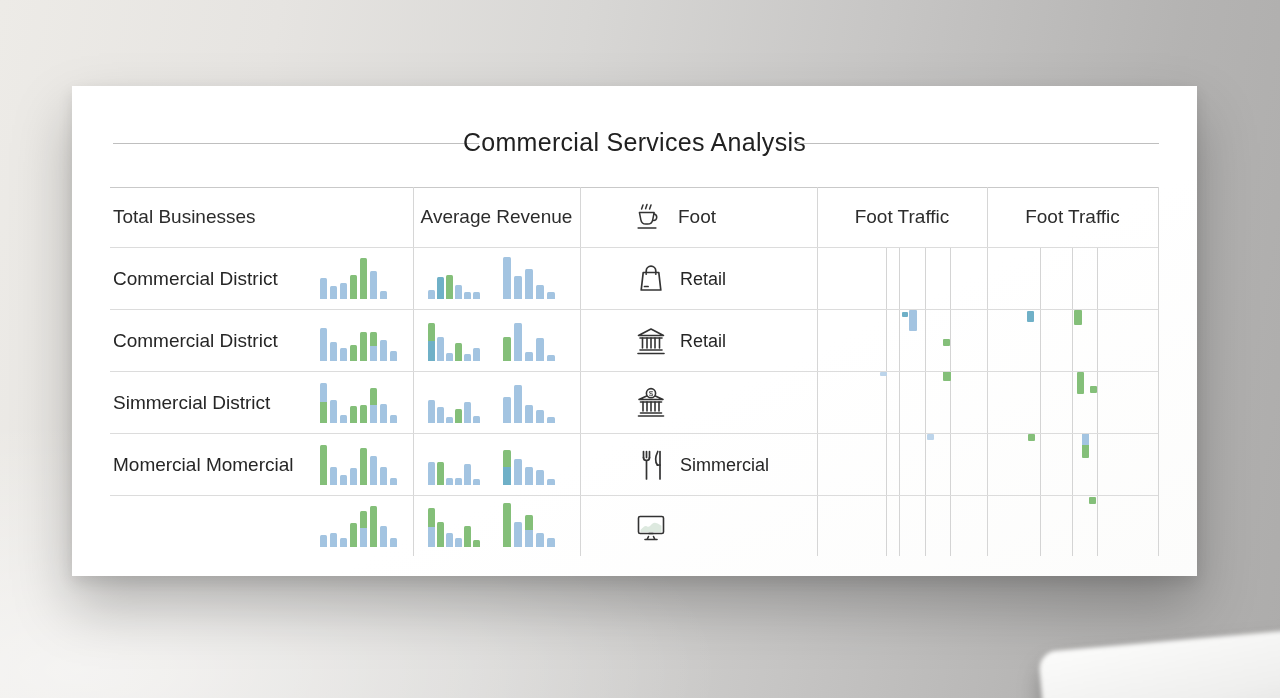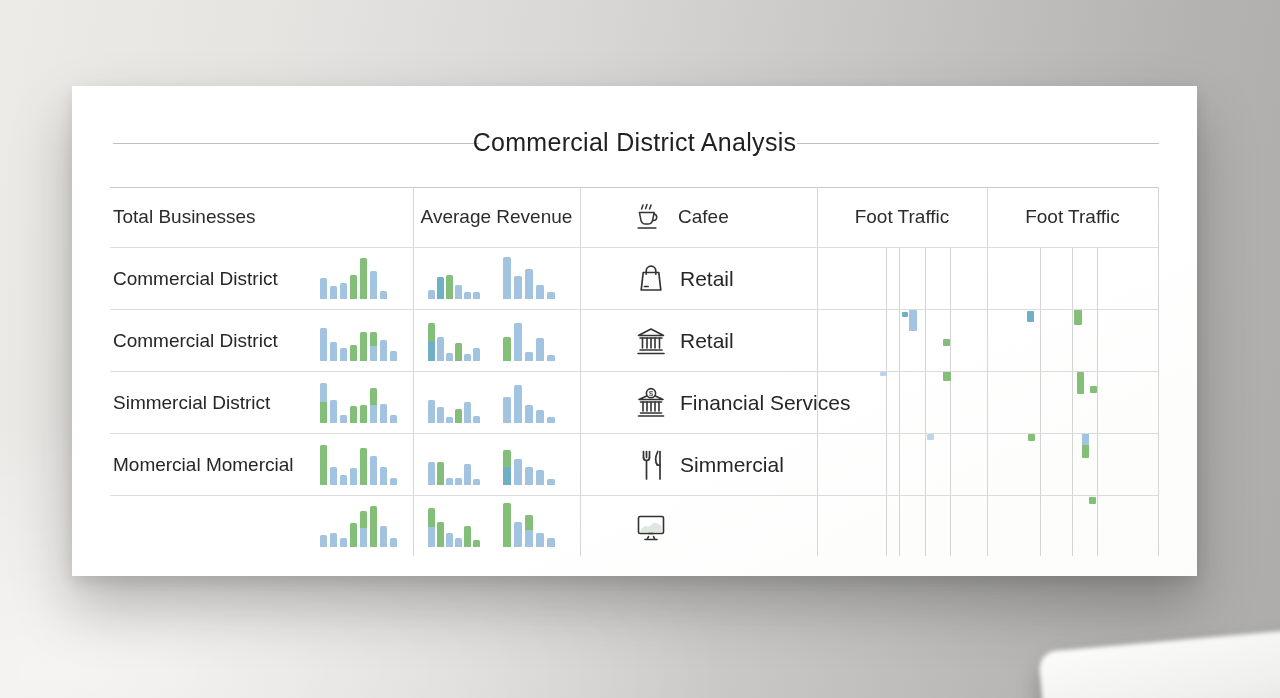--- a/index.html
+++ b/index.html
@@ -48,21 +48,21 @@
   }
   .chart{position:absolute;bottom:11px;display:flex;align-items:flex-end;}
   .c1{left:210px;gap:3px}
   .c2a{left:318px;gap:2px}
   .c2b{left:393px;gap:3px}
   .bar{border-radius:1.5px 1.5px 0 0;}
   .icon-cell{position:absolute;left:523px;top:50%;transform:translateY(-50%);width:36px;height:36px;}
   .icon-cell svg{width:100%;height:100%}
   .cat-label{
     position:absolute;left:570px;top:0;height:100%;display:flex;align-items:center;
-    font-size:21px;color:#262626;white-space:nowrap;
+    font-size:18px;color:#262626;white-space:nowrap;
   }
   
   .foot-layer{position:absolute;inset:0;}
   .gridline{position:absolute;top:161px;height:309px;width:1px;background:#d4d4d4;}
   .fbar{position:absolute;border-radius:1px;}
   
   .tablet{
     position:absolute;left:1044px;top:636px;width:370px;height:150px;
     background:linear-gradient(172deg,#fcfcfb 0%,#efefee 40%,#dadad9 75%,#cfcfce 100%);
     border-radius:18px;transform:rotate(-5deg);filter:blur(2px);
@@ -70,21 +70,21 @@
   }
 </style>
 </head>
 <body>
 
 <div class="scene">
 
   <div class="card">
 
     <div class="tline left"></div>
-    <h1 class="title">Commercial District Analysis</h1>
+    <h1 class="title">Commercial Services Analysis</h1>
     <div class="tline right"></div>
 
     <div class="topline"></div>
     <div class="vline v1"></div>
     <div class="vline v2"></div>
     <div class="vline v3"></div>
     <div class="vline v4"></div>
     <div class="vline v5"></div>
 
     <div class="hcell h2">
@@ -95,21 +95,21 @@
     </div>
     <div class="hcell h3">
       <span class="hicon"><svg viewBox="0 0 36 36">
             <g fill="none" stroke="#333" stroke-width="1.7" stroke-linecap="round" stroke-linejoin="round">
               <path d="M13.5 4.5l-1.6 4.6M18 4l-1.6 4.6M22.5 4.5l-1.6 4.6"></path>
               <path d="M9.5 13h16.5l-1.6 8.2a5.8 5.8 0 0 1-5.7 4.8h-2a5.8 5.8 0 0 1-5.6-4.8z"></path>
               <path d="M26 14.5a3.8 3.8 0 0 1-.6 7.5"></path>
               <path d="M8 30.5h20"></path>
             </g>
           </svg></span>
-      <span>Cafee</span>
+      <span>Foot</span>
     </div>
     <div class="hcell h4">
       <span>Foot Traffic</span>
     </div>
     <div class="hcell h5">
       <span>Foot Traffic</span>
     </div>
 
     <div class="foot-layer">
         <div class="gridline" style="left: 814px;"></div>
@@ -240,21 +240,20 @@
               <g fill="none" stroke="#333" stroke-width="1.6" stroke-linecap="round" stroke-linejoin="round">
                 <path d="M6 14.5L18 9l12 5.5z"></path>
                 <circle cx="18" cy="8.2" r="4.6" fill="#fff"></circle>
                 <path d="M7.5 17h21"></path>
                 <path d="M10 17v9M14 17v9M18 17v9M22 17v9M26 17v9"></path>
                 <path d="M7.5 28h21"></path>
                 <path d="M5.5 31h25"></path>
                 <text x="18" y="11" font-size="8" text-anchor="middle" fill="#333" stroke="none" font-family="Liberation Sans, sans-serif">$</text>
               </g>
             </svg></div>
-          <div class="cat-label">Financial Services</div>
         </div>
         <div class="row" style="top: 347px;">
           <div class="row-label">Momercial Momercial</div>
           <div class="chart c1">
             <div class="bar" style="width: 7px; height: 40px; background: rgb(132, 191, 121);"></div>
             <div class="bar" style="width: 7px; height: 18px; background: rgb(163, 196, 225);"></div>
             <div class="bar" style="width: 7px; height: 10px; background: rgb(163, 196, 225);"></div>
             <div class="bar" style="width: 7px; height: 17px; background: rgb(163, 196, 225);"></div>
             <div class="bar" style="width: 7px; height: 37px; background: rgb(132, 191, 121);"></div>
             <div class="bar" style="width: 7px; height: 29px; background: rgb(163, 196, 225);"></div>

